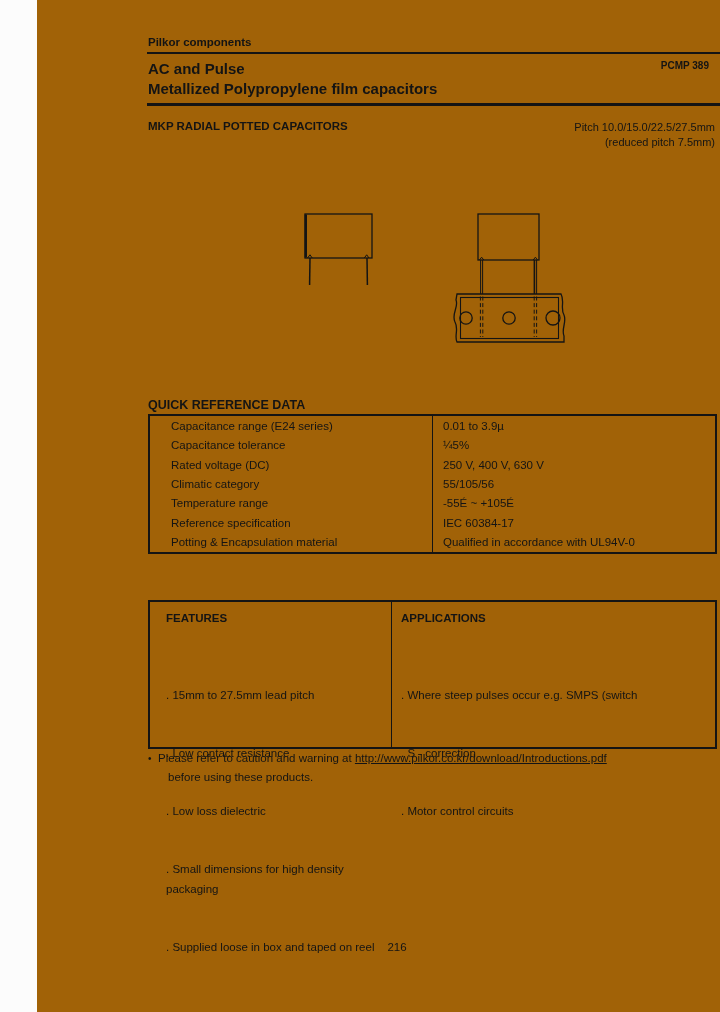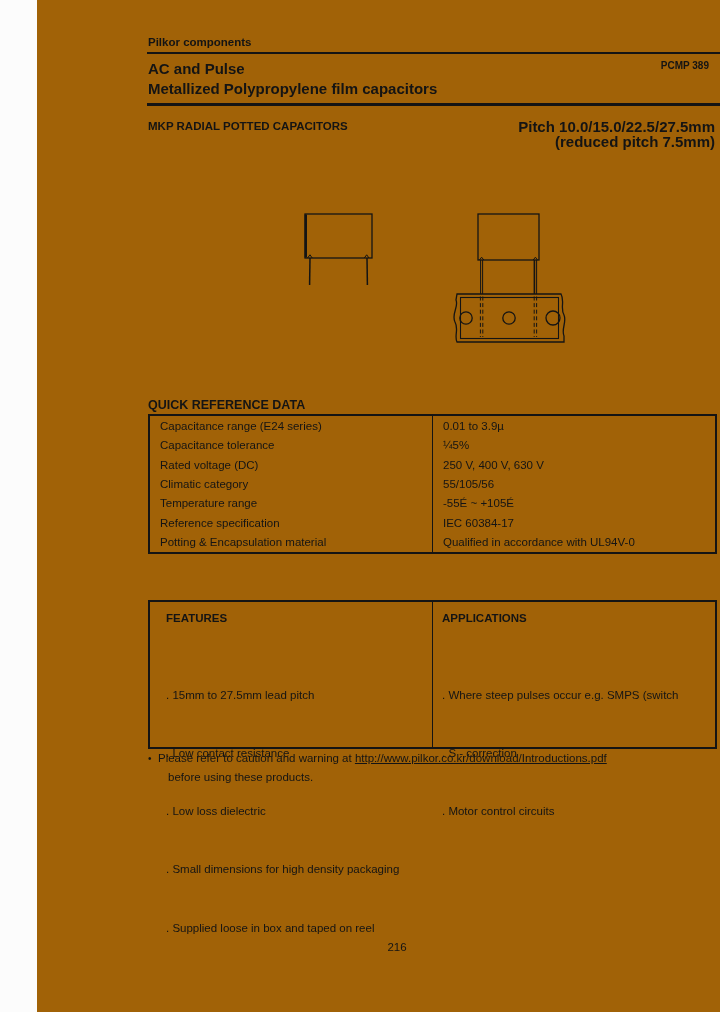--- a/index.html
+++ b/index.html
@@ -14,44 +14,44 @@
   .page{position:absolute;inset:0;width:720px;height:1012px;background:#a16207;overflow:hidden;margin-left:37px;}
 
   
   .brand{position:absolute;left:111px;top:36px;font-size:11.5px;font-weight:bold;}
   .rule1{position:absolute;left:110px;top:52px;width:573px;height:2px;background:#141414;}
   .title1{position:absolute;left:111px;top:60px;font-size:15px;font-weight:bold;}
   .partno{position:absolute;right:48px;top:60px;font-size:10px;font-weight:bold;}
   .title2{position:absolute;left:111px;top:80px;font-size:15px;font-weight:bold;text-align:center;}
   .rule2{position:absolute;left:110px;top:103px;width:573px;height:3px;background:#141414;}
   .subtitle{position:absolute;left:111px;top:120px;font-size:11.5px;font-weight:bold;}
-  .pitchblock{position:absolute;right:42px;top:120px;text-align:right;font-size:15px;font-weight:bold;line-height:14.5px;}
+  .pitchblock{position:absolute;right:42px;top:120px;text-align:right;font-size:11px;font-weight:normal;line-height:14.5px;}
 
   
   .diagrams{position:absolute;left:240px;top:190px;width:320px;height:170px;}
 
   
   .qrd-title{position:absolute;left:111px;top:398px;font-size:12.5px;font-weight:bold;}
   .qrd-table{
     position:absolute;left:111px;top:414px;width:569px;height:140px;
     border:2px solid #141414;box-sizing:border-box;
     display:flex;flex-direction:column;
   }
   .qrd-row{flex:1;display:flex;align-items:center;font-size:11.5px;}
-  .qrd-label{width:283px;padding-left:10px;border-right:1.5px solid #141414;align-self:stretch;display:flex;align-items:center;box-sizing:border-box;}
+  .qrd-label{width:283px;padding-left:21px;border-right:1.5px solid #141414;align-self:stretch;display:flex;align-items:center;box-sizing:border-box;}
   .qrd-value{padding-left:10px;}
 
   
   .fa-box{
     position:absolute;left:111px;top:600px;width:569px;height:149px;
     border:2px solid #141414;box-sizing:border-box;
     display:flex;
   }
   .fa-col{box-sizing:border-box;padding:9px 6px 0 10px;}
-  .fa-col.left{width:283px;border-right:1.5px solid #141414;padding-left:16px;}
+  .fa-col.left{width:242px;border-right:1.5px solid #141414;padding-left:16px;}
   .fa-col.right{flex:1;padding-left:9px;}
   .fa-heading{font-size:11.5px;font-weight:bold;line-height:14px;}
   .fa-items{margin-top:22px;font-size:11.5px;line-height:19.4px;white-space:pre-wrap;}
 
   
   .footnote{position:absolute;left:111px;top:749px;width:569px;font-size:11.5px;line-height:18.5px;display:flex;}
   .footnote .bullet{width:10px;font-size:10px;line-height:19px;}
   .footnote .lines{flex:1;}
   .footnote .line2{padding-left:10px;}
   .doc-link{color:#141414;text-decoration:underline;cursor:pointer;}

